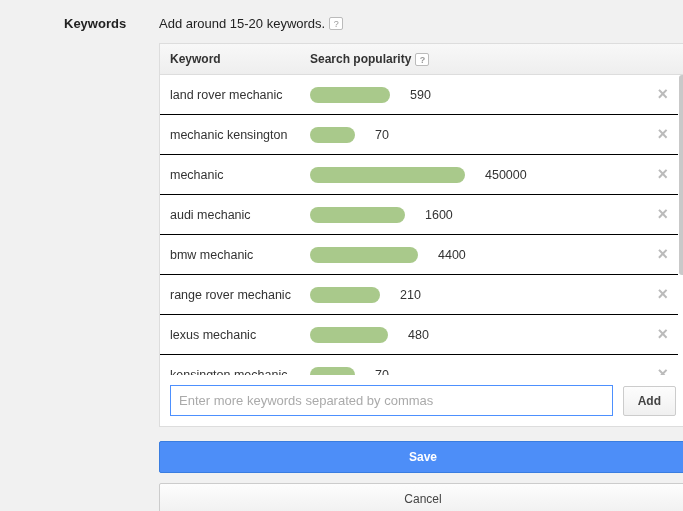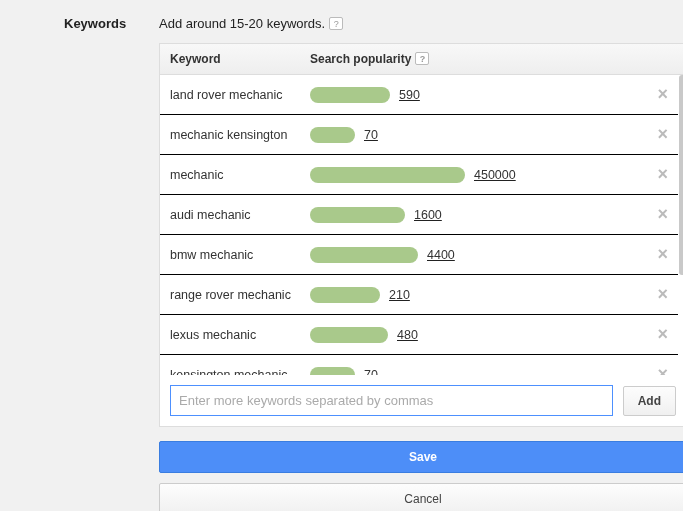--- a/index.html
+++ b/index.html
@@ -59,21 +59,21 @@
   .table-head {
     display: flex;
     background: linear-gradient(#f8f8f8,#eee);
     border-bottom: 1px solid #ddd;
     padding: 8px 10px;
     font-weight: bold;
     color: #333;
     font-size: 12px;
   }
   .col-keyword-h { width: 140px; }
-  .col-pop-h { display: flex; align-items: flex-start; gap: 4px; }
+  .col-pop-h { display: flex; align-items: flex-end; gap: 4px; }
   .rows-wrap {
     position: relative;
   }
   .rows {
     max-height: 300px;
     overflow-y: hidden;
     padding-right: 8px;
   }
   .scroll-track {
     position: absolute;
@@ -86,23 +86,22 @@
     display: flex;
     align-items: center;
     padding: 9px 10px;
     border-bottom: 1px solid #000000;
   }
   .row:last-child { border-bottom: none; }
   .kw { width: 140px; color: #333; font-size: 12.5px; }
   .bar-wrap {
     display: flex;
     align-items: center;
-    gap: 9px;
+    gap: 20px;
     flex: 1;
-    text-decoration: underline;
   }
   .bar {
     height: 16px;
     background: #a9c98b;
     border-radius: 8px;
   }
   .val { color: #333; font-size: 12.5px; }
   .del {
     width: 18px;
     color: #bbb;

